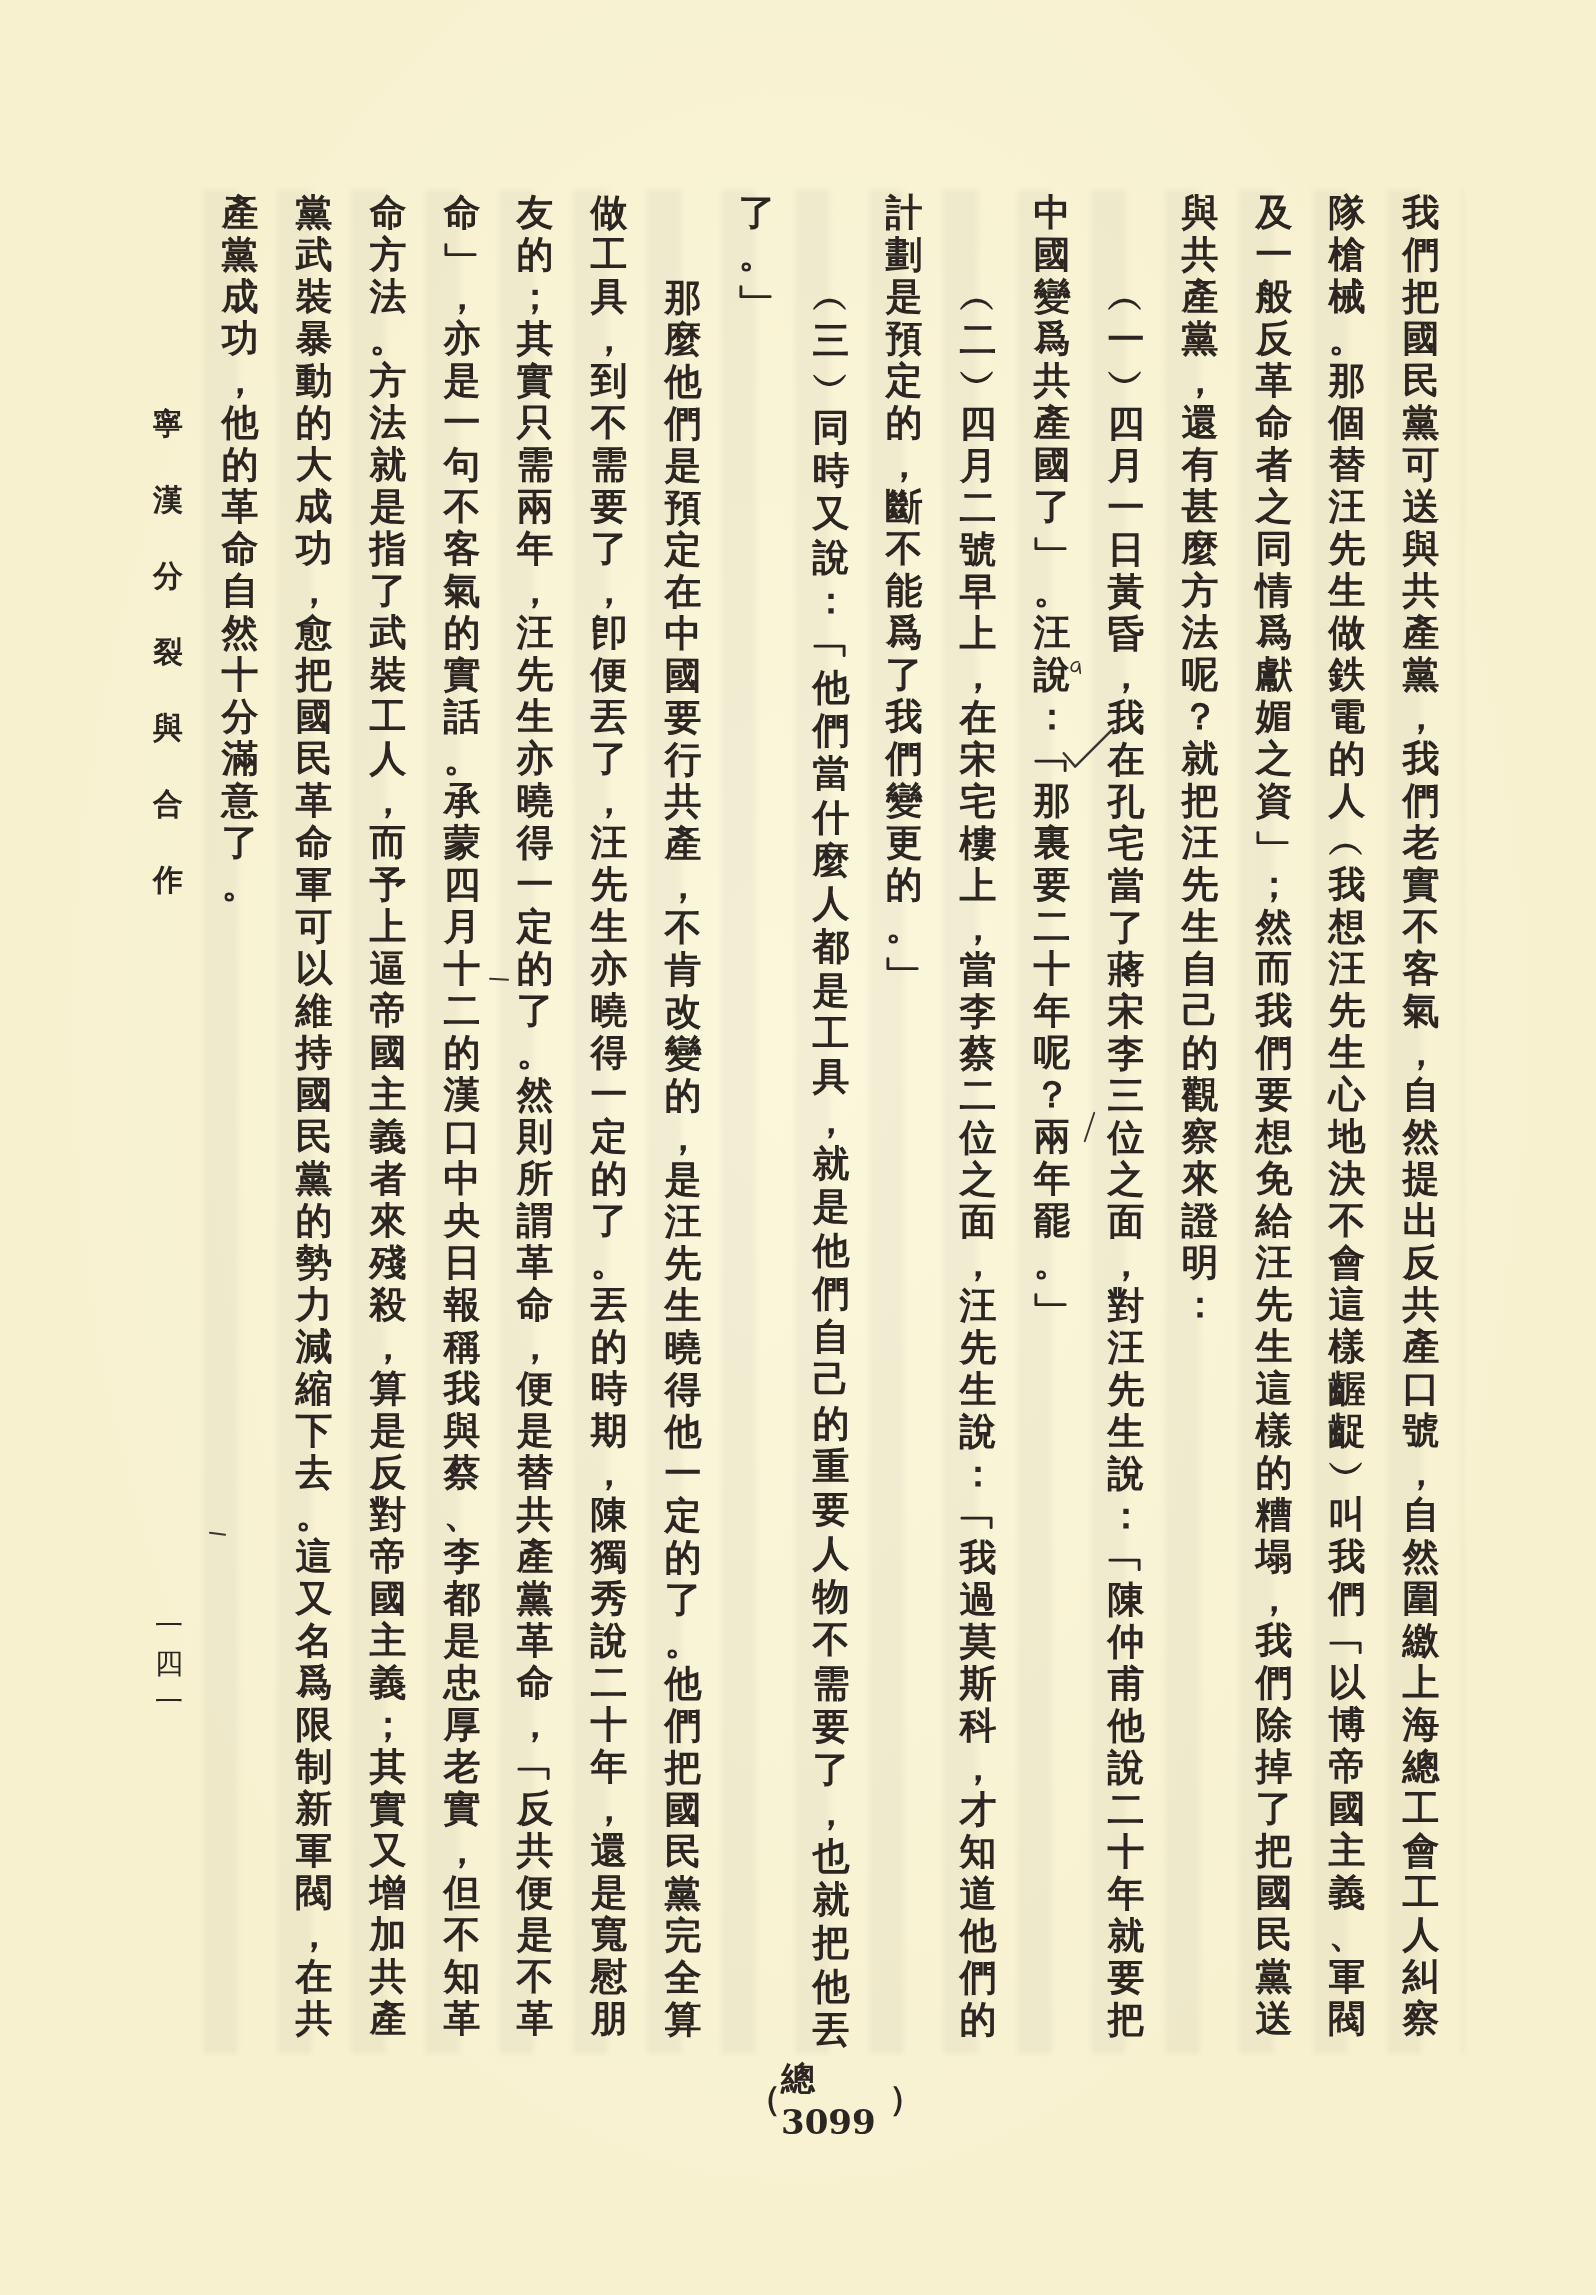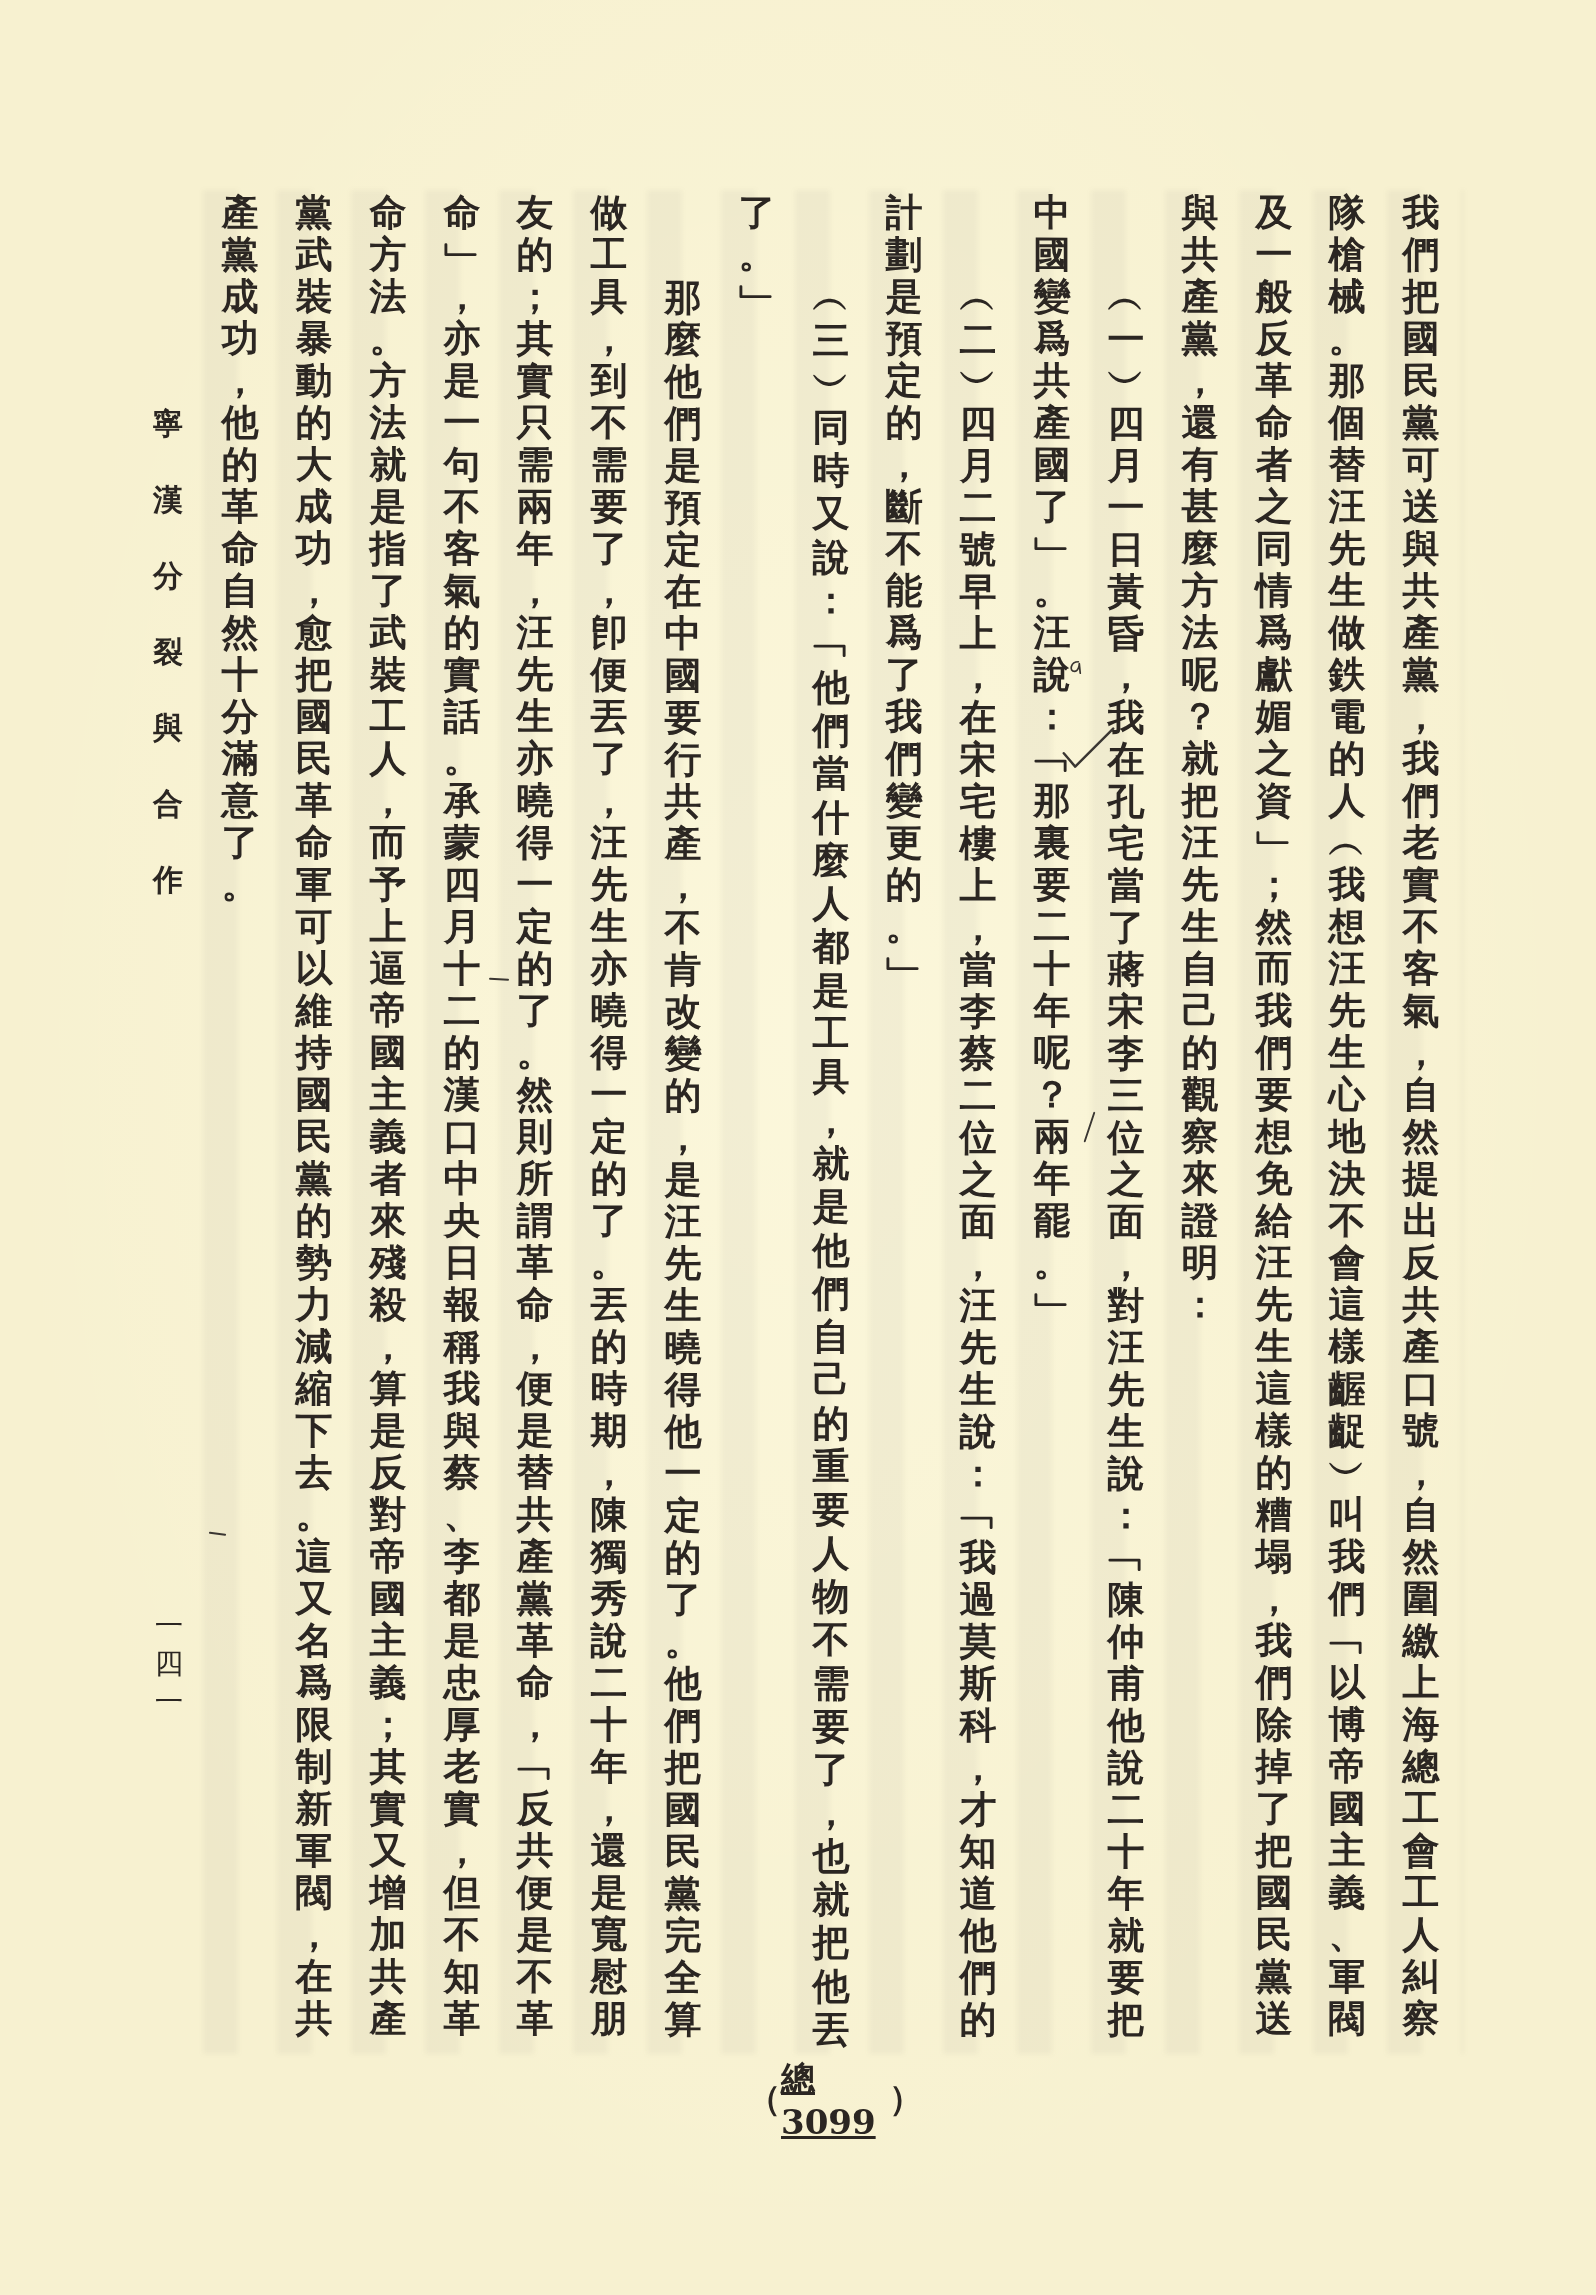--- a/index.html
+++ b/index.html
@@ -52,21 +52,21 @@
       position: absolute;
       left: 747px; top: 2077px;
       width: 176px; height: 44px;
       display: flex;
       align-items: center;
       justify-content: space-between;
       font-size: 34px;
       font-weight: bold;
       color: #2b2622;
     }
-    .total-page .label { letter-spacing: 0px; text-decoration: underline; }
+    .total-page .label { letter-spacing: 0px; }
     .mark { position: absolute; }
     .mark path { fill: none; stroke: #3a3632; stroke-linecap: round; stroke-linejoin: round; }
   </style>
 </head>
 <body>
 
 <div class="page">
 
   <div class="show-through"></div>
 

